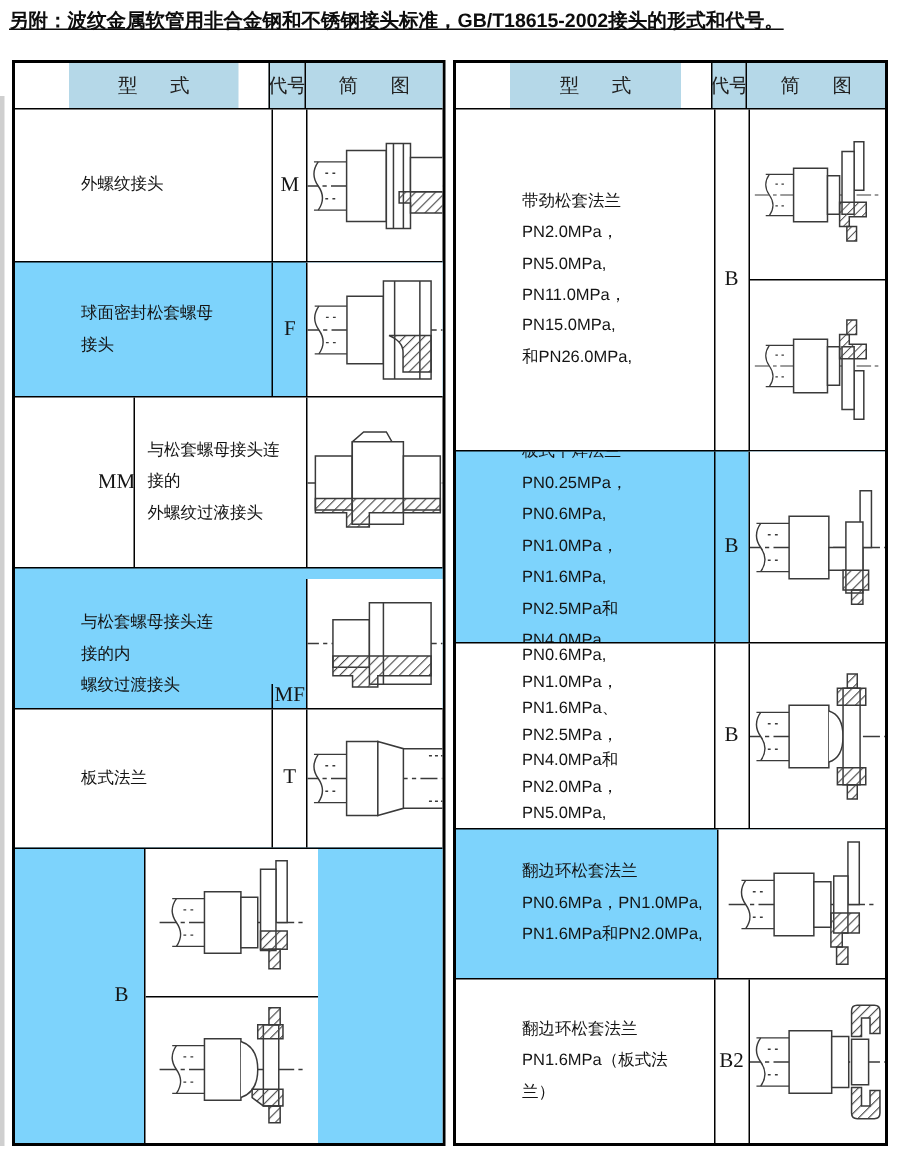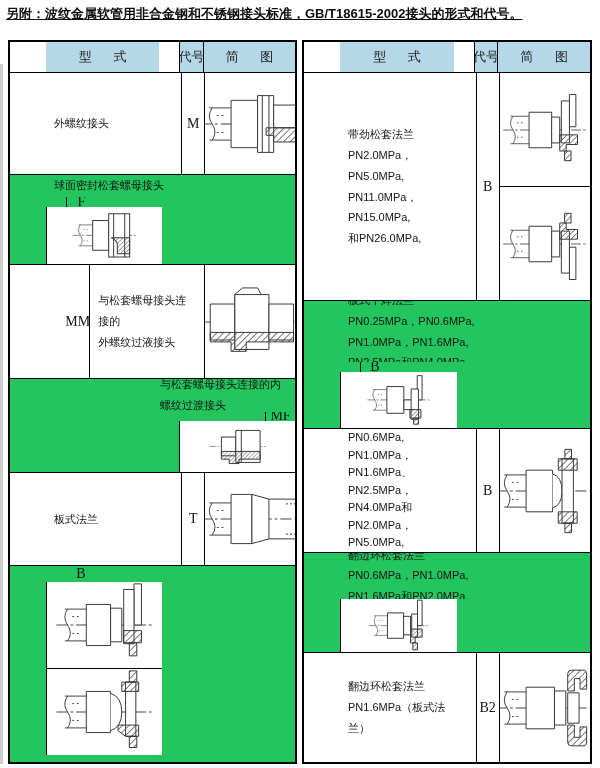--- a/index.html
+++ b/index.html
@@ -25,21 +25,21 @@
   .hdr .cell{background:#b5d8e8;justify-content:center;padding:0;}
   .hdr{height:30px;}
   .hdr-label{font-size:13px;color:#222;white-space:pre;}
   .type-text{font-size:11px;line-height:1.9;white-space:pre-line;color:#141414;}
   .lh-tight .type-text{line-height:1.6;}
   .code-text{font-family:"Liberation Serif",serif;font-size:14px;color:#141414;}
   .diag-half{flex:1;width:100%;display:flex;align-items:center;justify-content:center;}
   .diag-half + .diag-half{border-top:1px solid #000;}
   svg.diag{display:block;}
   svg.diag *{vector-effect:non-scaling-stroke;}
-  .hl{background:#22c55e;flex-direction:column;}
+  .hl{background:#7dd3fc;}
   
   #tbl-left .r1{height:102px;} #tbl-left .r2{height:90px;} #tbl-left .r3{height:114px;}
   #tbl-left .r4{height:94px;align-items:flex-end;}  #tbl-left .r5{height:93px;} #tbl-left .r6{height:197px;}
   #tbl-right .r1{height:228px;} #tbl-right .r2{height:128px;} #tbl-right .r3{height:124px;}
   #tbl-right .r4{height:100px;} #tbl-right .r5{height:110px;}
 </style>
 </head>
 <body>
 
 <svg width="0" height="0" style="position:absolute" aria-hidden="true">

